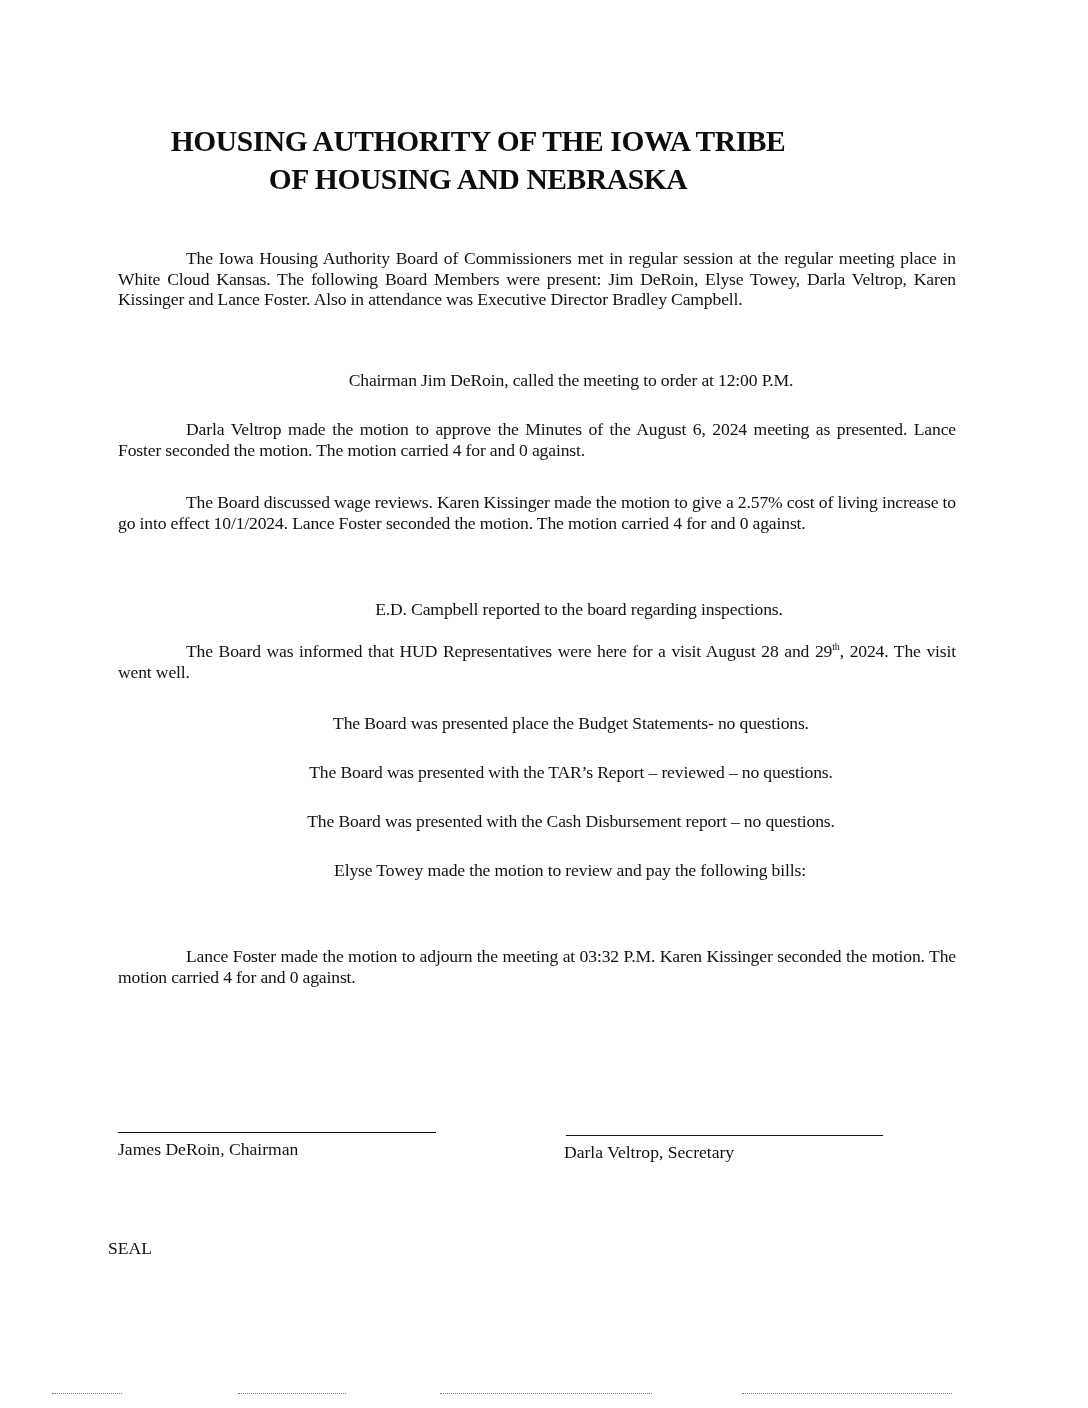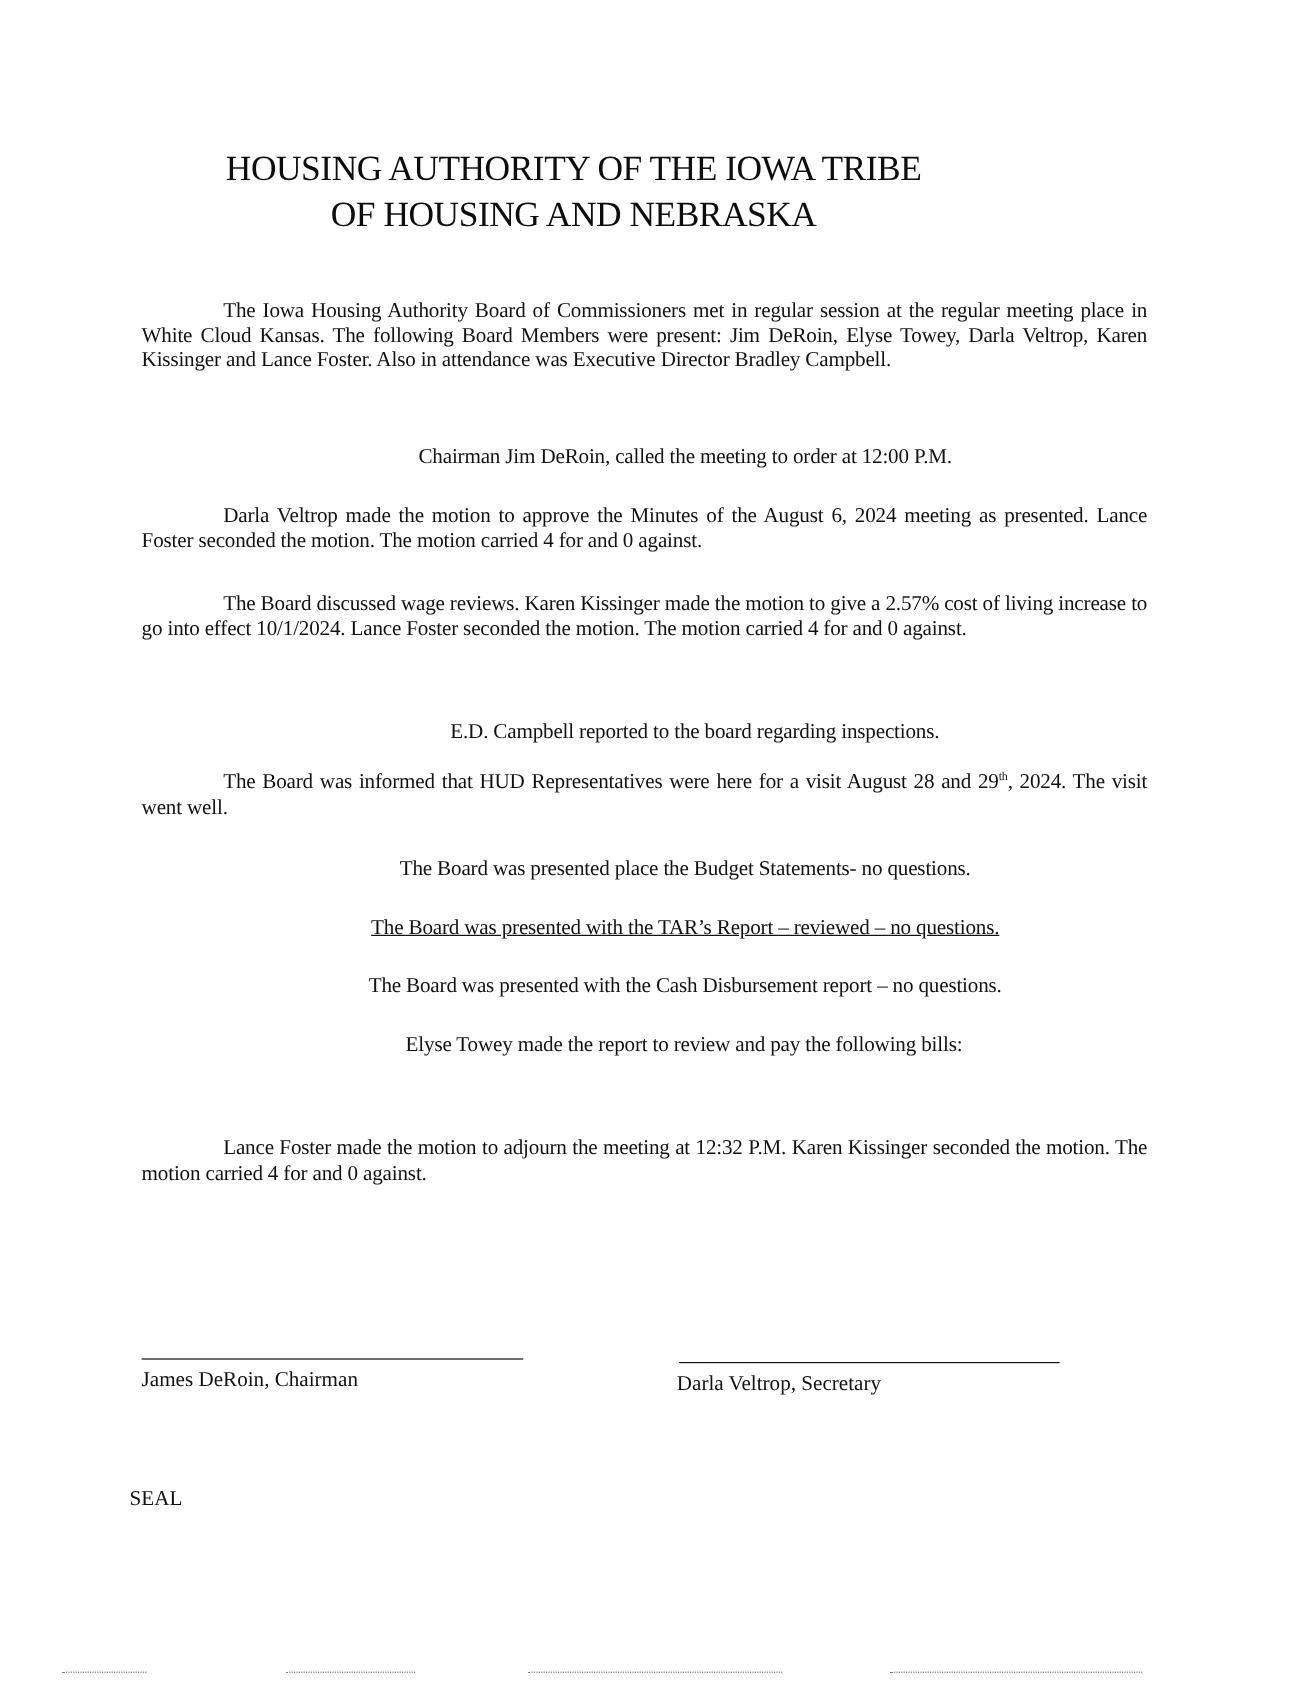--- a/index.html
+++ b/index.html
@@ -14,21 +14,21 @@
       overflow: hidden;
       font-family: "Liberation Serif", "DejaVu Serif", serif;
       color: #111111;
     }
     .title {
       position: absolute;
       left: 0;
       width: 956px;
       top: 122px;
       text-align: center;
-      font-weight: normal;
+      font-weight: bold;
       font-size: 29.5px;
       line-height: 38px;
       letter-spacing: -0.4px;
       color: #0d0d0d;
     }
     .title div { margin: 0; }
     .para {
       position: absolute;
       left: 118px;
       width: 838px;
@@ -79,29 +79,29 @@
 <p class="para indent" style="top:419px;margin:0;">Darla Veltrop made the motion to approve the Minutes of the August 6, 2024 meeting as presented.  Lance Foster seconded the motion.  The motion carried 4 for and 0 against.</p>
 
 <p class="para indent" style="top:492px;margin:0;">The Board discussed wage reviews.  Karen Kissinger made the motion to give a 2.57% cost of living increase to go into effect 10/1/2024.  Lance Foster seconded the motion.  The motion carried 4 for and 0 against.</p>
 
 <p class="para indent noj" style="top:591px;margin:8px;">E.D. Campbell reported to the board regarding inspections.</p>
 
 <p class="para indent" style="top:641px;margin:0;"><span>The Board was informed that HUD Representatives were here for a visit August 28 and 29</span><sup>th</sup><span>, 2024.  The visit went well.</span></p>
 
 <p class="para indent noj" style="top:713px;margin:0;">The Board was presented place the Budget Statements- no questions.</p>
 
-<p class="para indent noj" style="top:762px;margin:0;text-decoration:underline;">The Board was presented with the TAR’s Report – reviewed – no questions.</p>
+<p class="para indent noj" style="top:762px;margin:0;">The Board was presented with the TAR’s Report – reviewed – no questions.</p>
 
 <p class="para indent noj" style="top:811px;margin:0;">The Board was presented with the Cash Disbursement report – no questions.</p>
 
 <div class="para noj" style="top:860px;">
-  <div style="padding-left:66px;">Elyse Towey made the report to review and pay the following bills:</div>
+  <div style="padding-left:66px;">Elyse Towey made the motion to review and pay the following bills:</div>
 </div>
 
-<p class="para indent" style="top:946px;margin:0;">Lance Foster made the motion to adjourn the meeting at 12:32 P.M.  Karen Kissinger seconded the motion.  The motion carried 4 for and 0 against.</p>
+<p class="para indent" style="top:946px;margin:0;">Lance Foster made the motion to adjourn the meeting at 03:32 P.M.  Karen Kissinger seconded the motion.  The motion carried 4 for and 0 against.</p>
 
 <div class="sig-line" style="left:118px;top:1132px;width:318px;"></div>
 <div class="sig-label" style="left:118px;top:1139px;">James DeRoin, Chairman</div>
 
 <div class="sig-line" style="left:566px;top:1135px;width:317px;"></div>
 <div class="sig-label" style="left:564px;top:1142px;">Darla Veltrop, Secretary</div>
 
 <div class="seal">SEAL</div>
 
 <div class="footer-dots" style="left:52px;width:70px;"></div>

